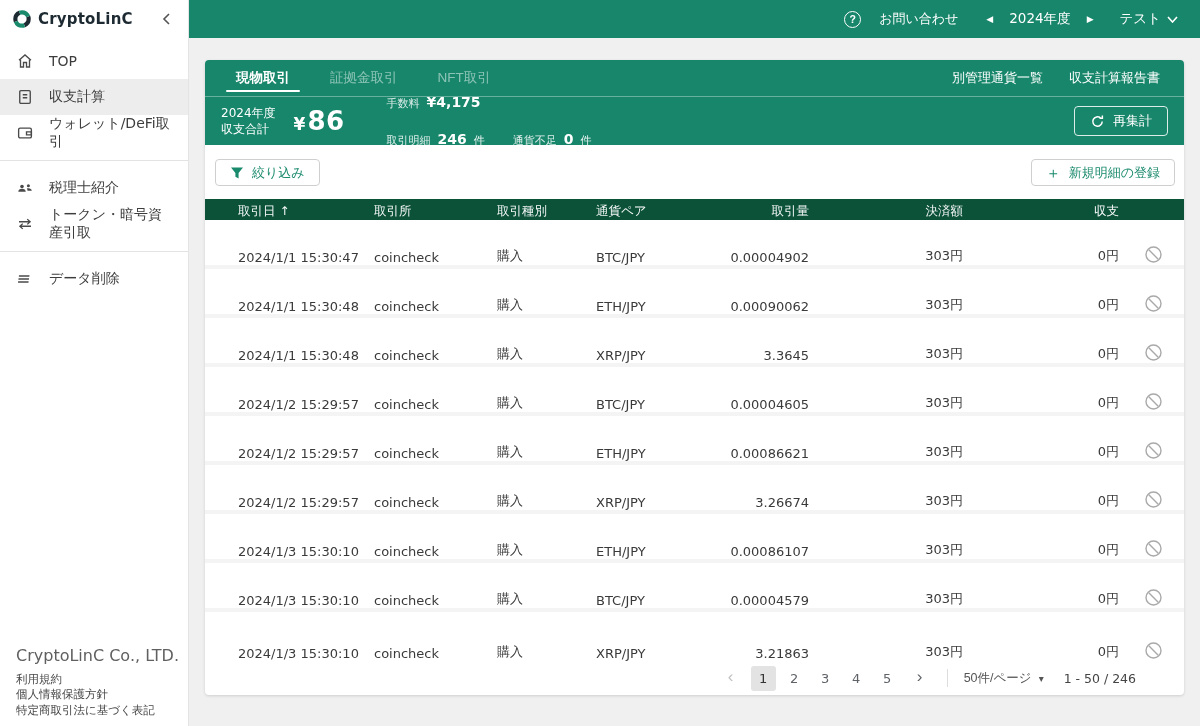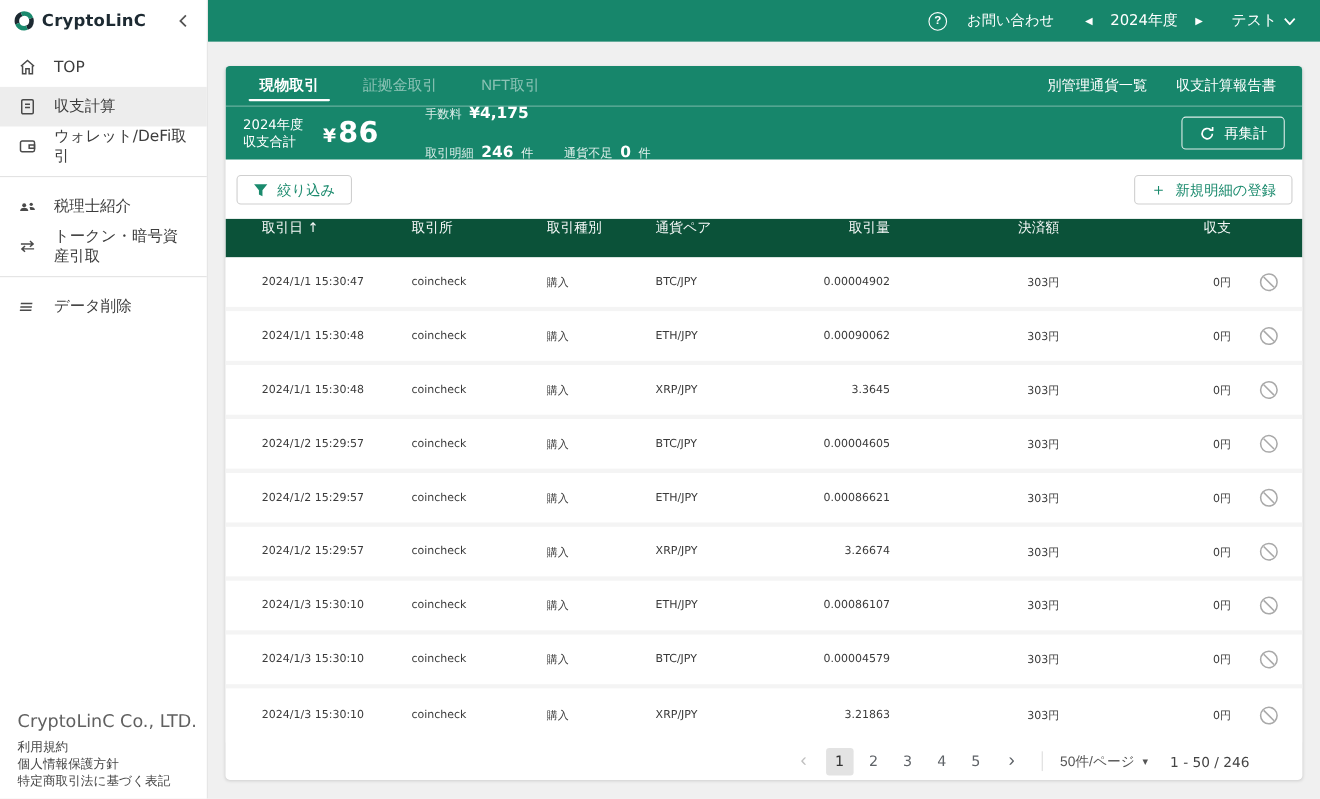--- a/index.html
+++ b/index.html
@@ -72,24 +72,24 @@
     color:#fff; font-size:13px; cursor:pointer; }
   .ghost-btn svg { width:15px; height:15px; }
 
   .toolbar { display:flex; align-items:center; justify-content:space-between; padding:14px 9px 13px 10px;border-radius:25px; }
   .outline-btn { height:27px; display:flex; align-items:center; gap:8px; padding:0 14px;
     border:1px solid #cfcfcf; border-radius:4px; background:#fff; color:#1a8a6d;
     font-size:13px; cursor:pointer; }
   .outline-btn .plus { font-size:15px; line-height:1; }
 
   
-  .thead { background:#0b5239; height:35px; display:flex; align-items:flex-start;
+  .thead { background:#0b5239; height:21px; display:flex; align-items:flex-end;
     color:rgba(255,255,255,.96); font-size:12.5px; }
-  .trow { height:49px; display:flex; align-items:center; background:#fff;
-    border-bottom:4px solid #f4f4f4; font-size:10px; color:#3a3a3a; }
+  .trow { height:49px; display:flex; align-items:flex-end; background:#fff;
+    border-bottom:4px solid #f4f4f4; font-size:13px; color:#3a3a3a; }
   .trow:last-child { border-bottom:none; }
   .c1 { width:168px; padding-left:33px; text-align:left; }
   .c2 { width:124px; padding-left:1px; text-align:left; }
   .c3 { width:99px; text-align:left; }
   .c4 { width:120px; text-align:left; }
   .c5 { width:97px; text-align:right; padding-right:4px; }
   .c6 { width:162px; text-align:right; padding-right:12px; }
   .c7 { width:148px; text-align:right; padding-right:4px; }
   .c8 { width:61px; display:flex; justify-content:center; }
   .sort-arrow { font-size:12px; margin-left:4px; }

